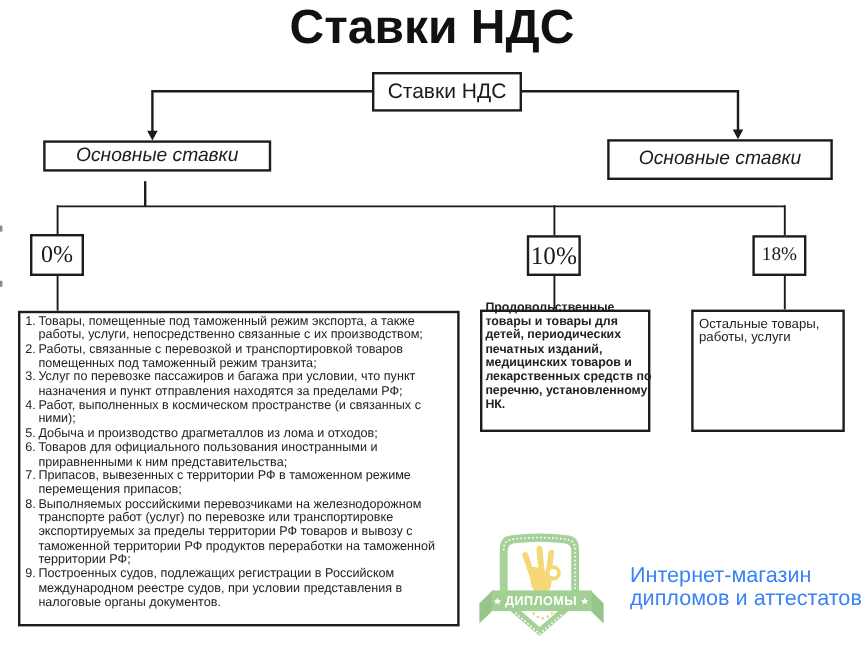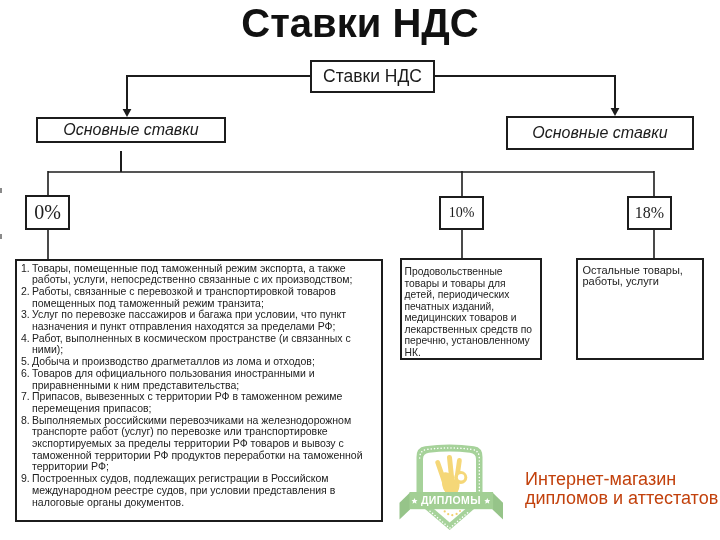--- a/index.html
+++ b/index.html
@@ -28,21 +28,21 @@
 
   <rect x="0" y="188" width="2" height="5" fill="#8a8a8a"></rect>
   <rect x="0" y="234" width="2" height="5" fill="#8a8a8a"></rect>
 </svg>
 
 <div class="box" style="left:310px;top:60px;width:125px;height:33px;font-size:17.5px;">Ставки НДС</div>
 <div class="box" style="left:36px;top:117px;width:190px;height:26px;font-size:16px;font-style:italic;">Основные ставки</div>
 <div class="box" style="left:506px;top:116px;width:188px;height:34px;font-size:16px;font-style:italic;">Основные ставки</div>
 
 <div class="box" style="left:25px;top:195px;width:45px;height:35px;font-family:'Liberation Serif',serif;font-size:20px;">0%</div>
-<div class="box" style="left:439px;top:196px;width:45px;height:34px;font-family:'Liberation Serif',serif;font-size:14px;">10%</div>
+<div class="box" style="left:439px;top:196px;width:45px;height:34px;font-family:'Liberation Serif',serif;font-size:21px;">10%</div>
 <div class="box" style="left:627px;top:196px;width:45px;height:34px;font-family:'Liberation Serif',serif;font-size:16px;">18%</div>
 
 <div class="box" style="left:15px;top:259px;width:368px;height:263px;"></div>
 <div class="box" style="left:400px;top:258px;width:142px;height:102px;"></div>
 <div class="box" style="left:576px;top:258px;width:128px;height:102px;"></div>
 
 <div class="lst" style="left:21px;top:262.5px;width:20px;text-align:left;">
 1.<br><br>2.<br><br>3.<br><br>4.<br><br>5.<br>6.<br><br>7.<br><br>8.<br><br><br><br><br>9.
 </div>
 <div class="lst" style="left:32px;top:262.5px;width:330px;">
@@ -62,21 +62,21 @@
 Выполняемых российскими перевозчиками на железнодорожном<br>
 транспорте работ (услуг) по перевозке или транспортировке<br>
 экспортируемых за пределы территории РФ товаров и вывозу с<br>
 таможенной территории РФ продуктов переработки на таможенной<br>
 территории РФ;<br>
 Построенных судов, подлежащих регистрации в Российском<br>
 международном реестре судов, при условии представления в<br>
 налоговые органы документов.
 </div>
 
-<div class="lst" style="left:404.5px;top:266px;width:140px;font-size:10.3px;line-height:11.5px;">
+<div class="lst" style="left:404.5px;top:251px;width:140px;font-size:10.3px;line-height:11.5px;font-weight:bold;">
 Продовольственные<br>
 товары и товары для<br>
 детей, периодических<br>
 печатных изданий,<br>
 медицинских товаров и<br>
 лекарственных средств по<br>
 перечню, установленному<br>
 НК.
 </div>
 
@@ -119,13 +119,13 @@
     <path d="M492.5 492.6 L503 502.8 L503 519.6 L492.5 509.4 Z" fill="#96c489"></path>
 
     <rect x="409.5" y="492" width="83.6" height="17.2" fill="#a2cf94"></rect>
 
     <path d="M414.5 498 L415.4 500 L417.5 500.2 L416 501.6 L416.4 503.7 L414.5 502.6 L412.6 503.7 L413 501.6 L411.5 500.2 L413.6 500 Z" fill="#ffffff"></path>
     <path d="M487.3 498 L488.2 500 L490.3 500.2 L488.8 501.6 L489.2 503.7 L487.3 502.6 L485.4 503.7 L485.8 501.6 L484.3 500.2 L486.4 500 Z" fill="#ffffff"></path>
     <text x="450.9" y="504.3" text-anchor="middle" font-family="Liberation Sans, sans-serif" font-size="10.5" font-weight="bold" letter-spacing="0.4" fill="#ffffff">ДИПЛОМЫ</text>
   </g>
 </svg>
 
-<div style="position:absolute;left:525px;top:470px;z-index:4;color:#c2410c;font-size:18px;line-height:18.7px;white-space:nowrap;">Интернет-магазин<br>дипломов и аттестатов</div>
+<div style="position:absolute;left:525px;top:470px;z-index:4;color:#3b82f6;font-size:18px;line-height:18.7px;white-space:nowrap;">Интернет-магазин<br>дипломов и аттестатов</div>
 
 </body></html>

